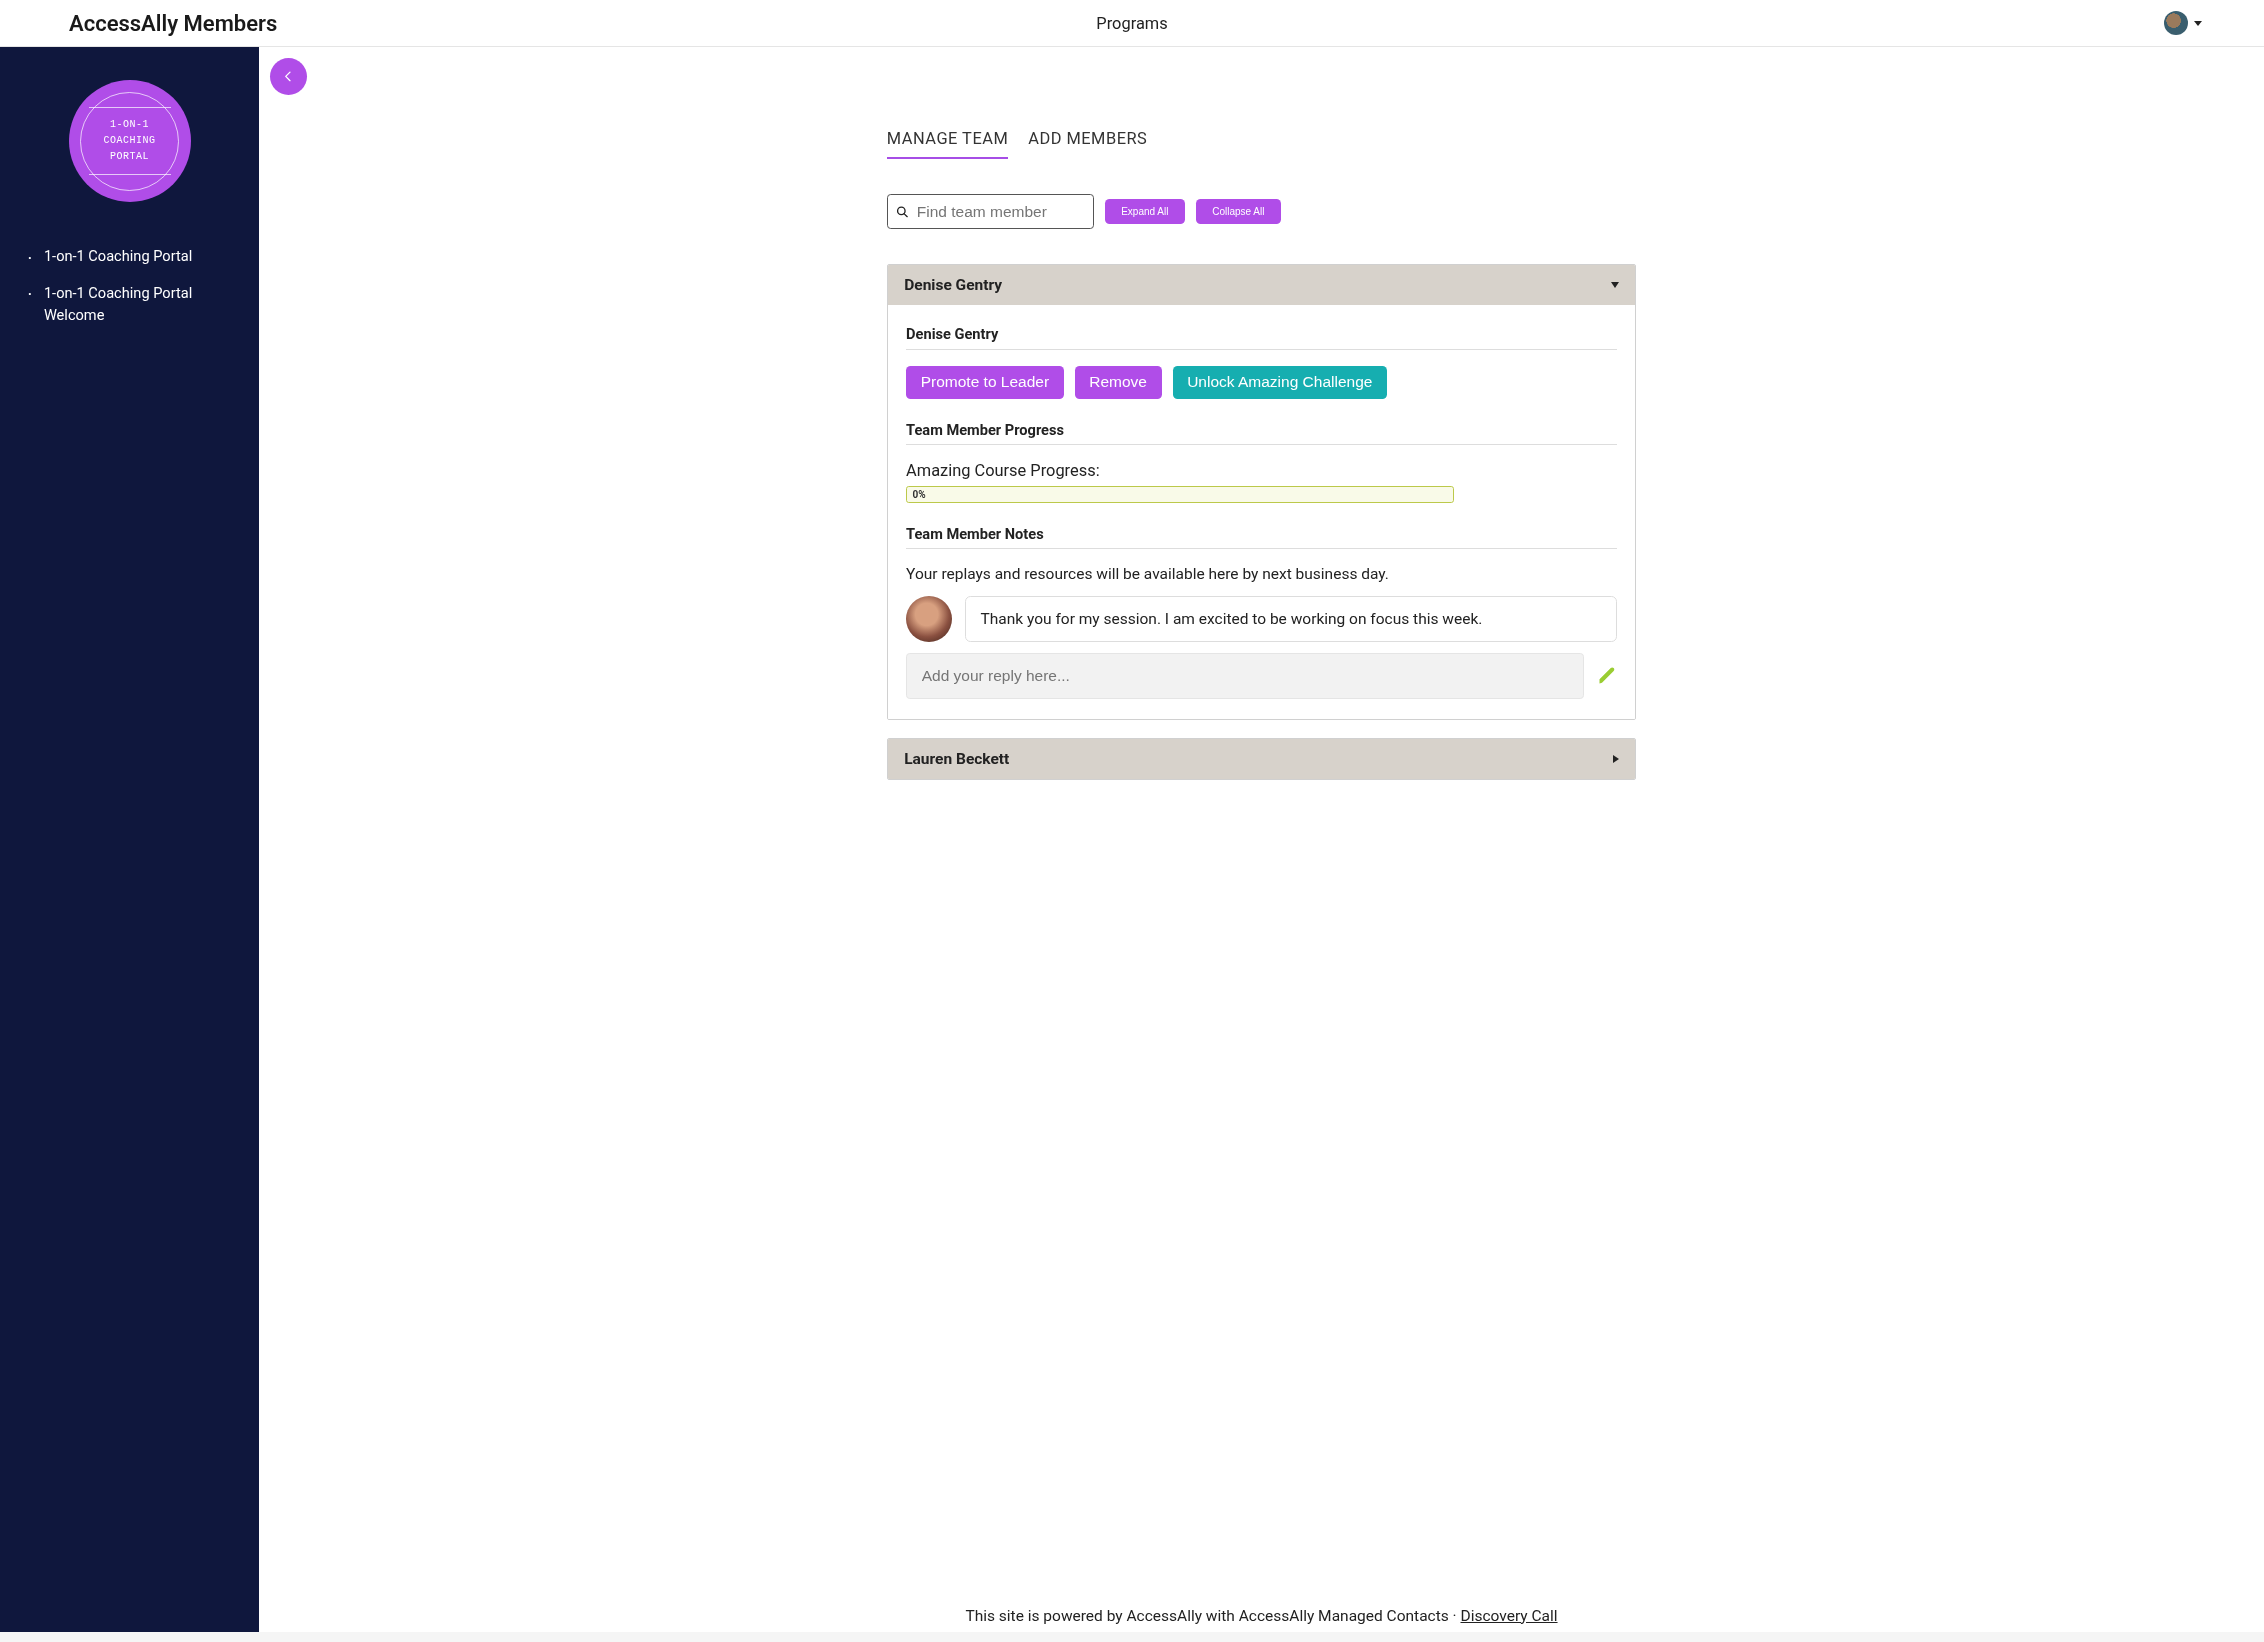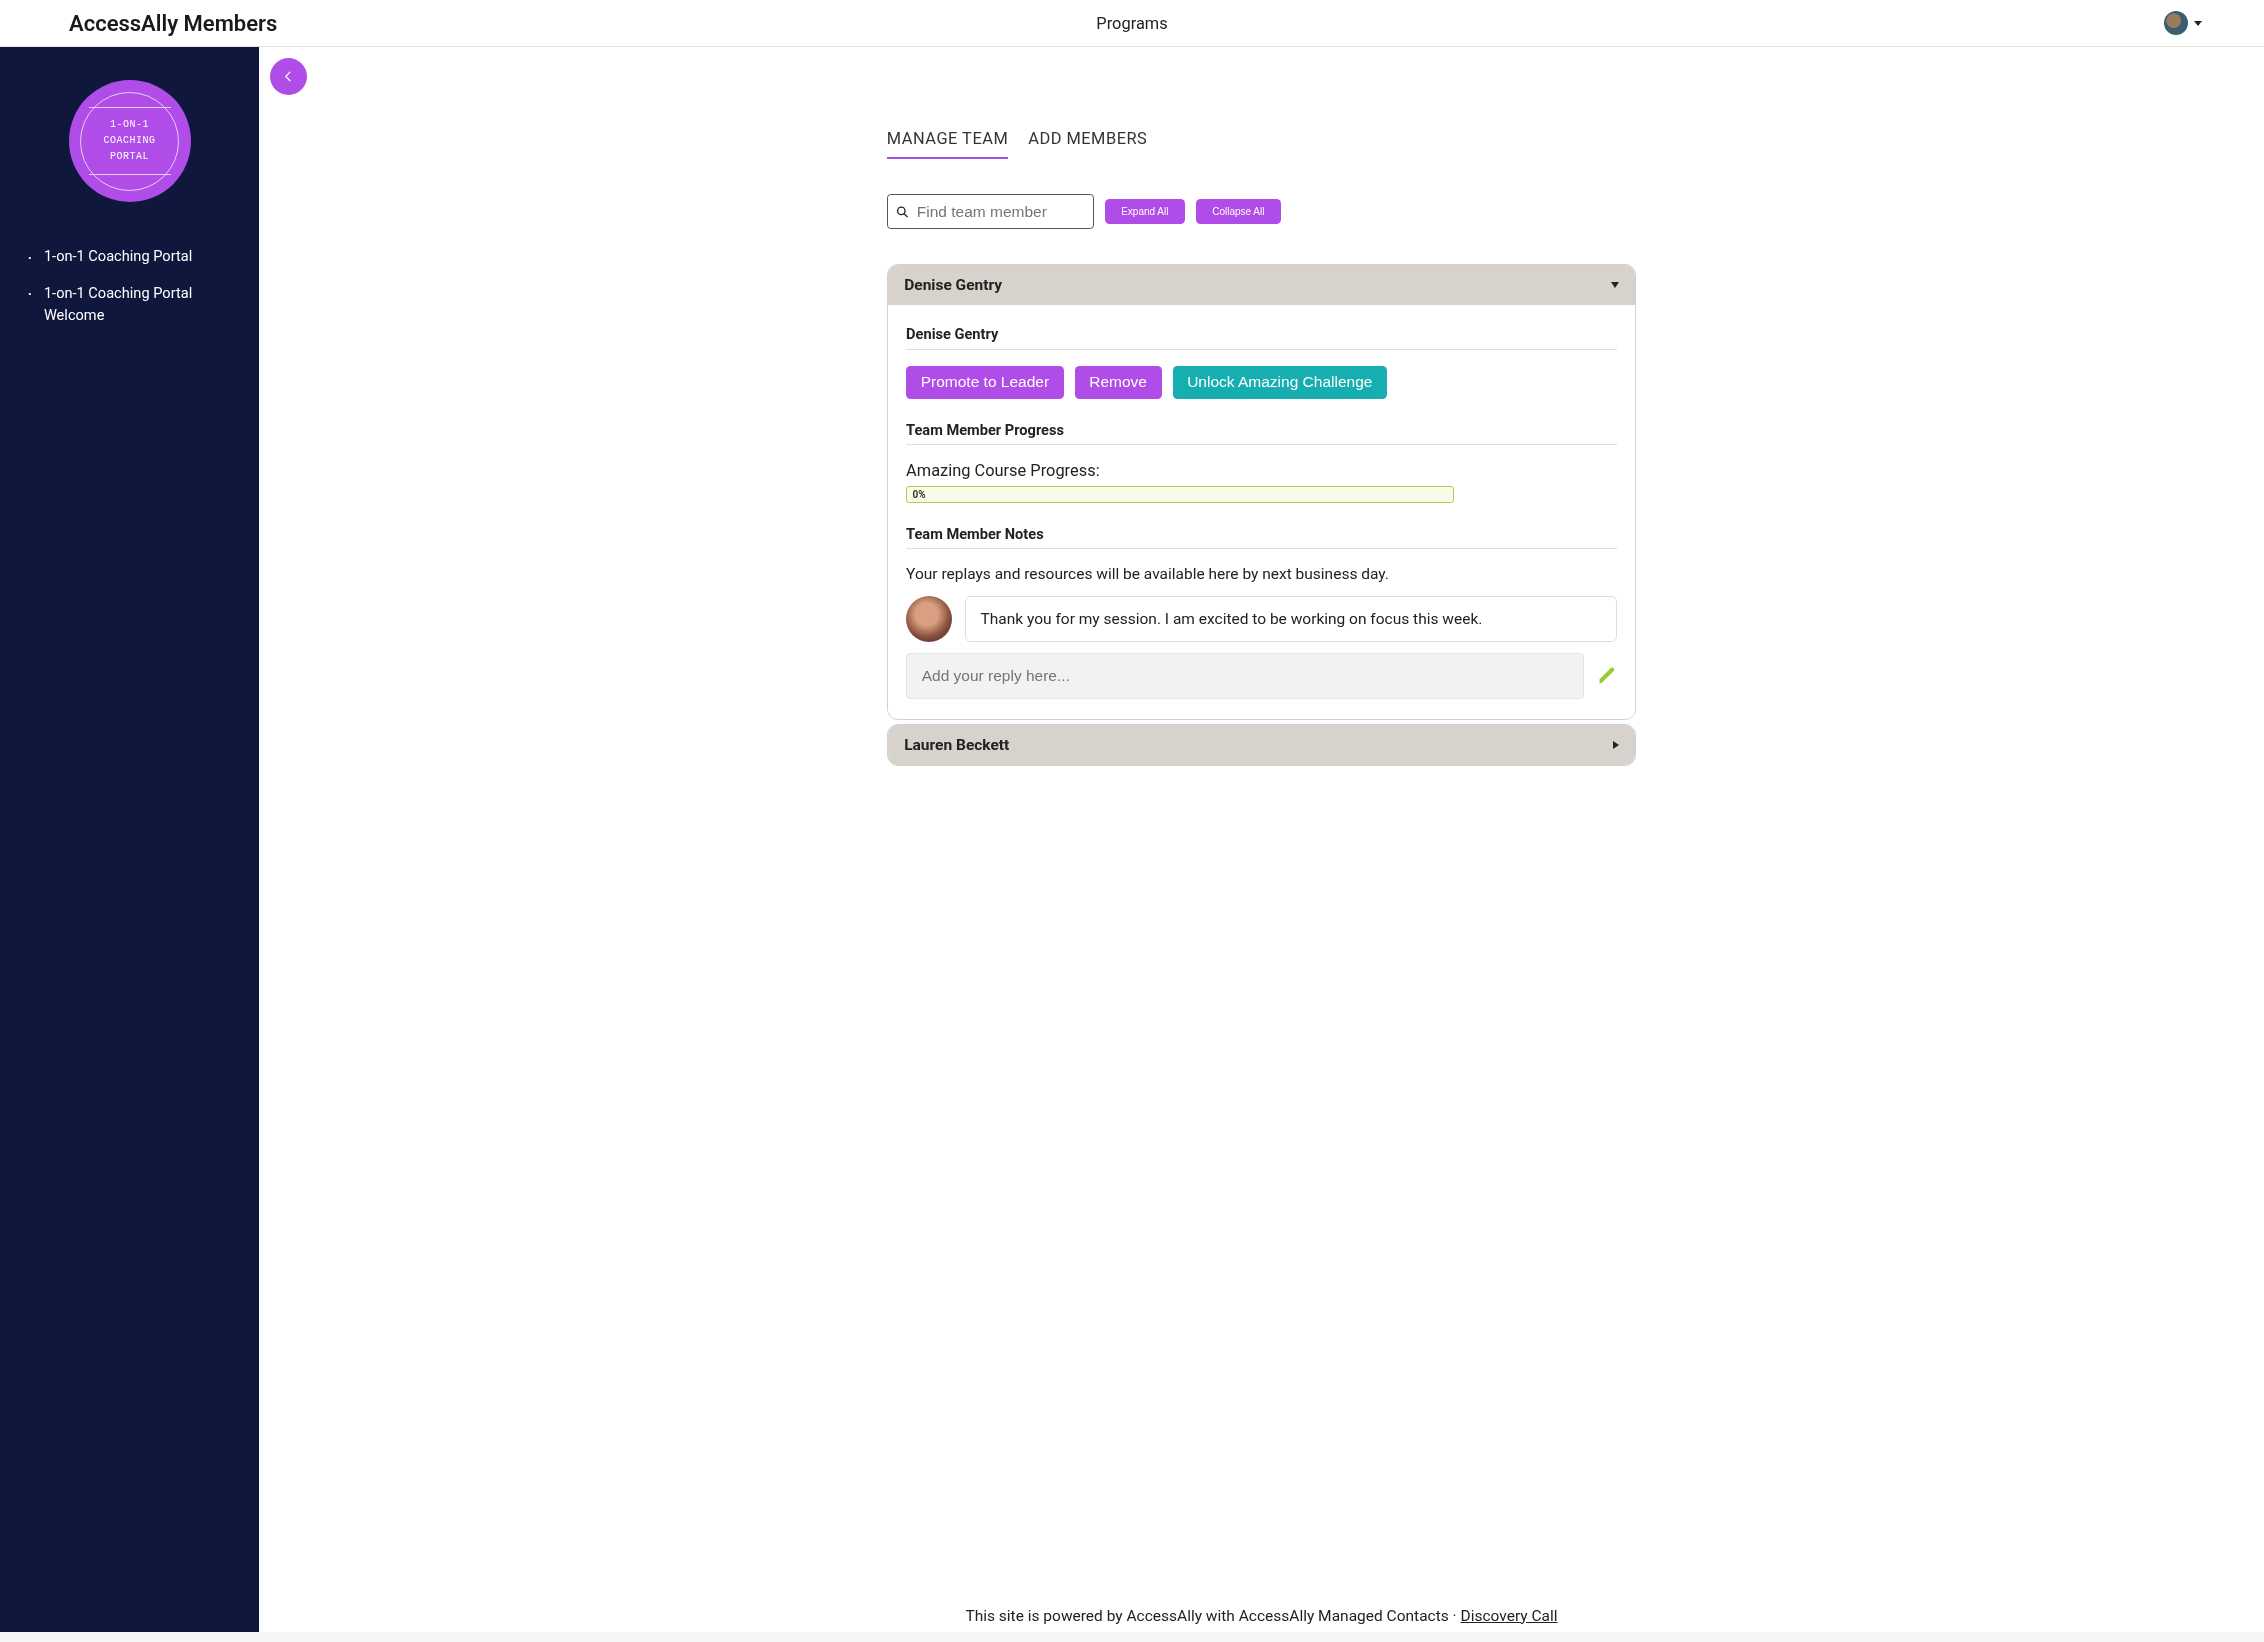--- a/index.html
+++ b/index.html
@@ -187,23 +187,23 @@
       border-radius: 4.6px;
       padding: 7.3px 16.4px;
       font-size: 10px;
       color: #fff;
       cursor: pointer;
     }
     .btn-purple { background: #b04de8; }
     .btn-teal { background: #16aeb0; }
     .panel {
       border: 0.9px solid #d0d0d0;
-      border-radius: 11px;
+      border-radius: 2px;
       overflow: hidden;
-      margin-bottom: 4px;
+      margin-bottom: 18px;
     }
     .panel-header {
       background: #d7d2cb;
       padding: 11px 16.4px;
       display: flex;
       justify-content: space-between;
       align-items: center;
       cursor: pointer;
     }
     .panel-header-title {

